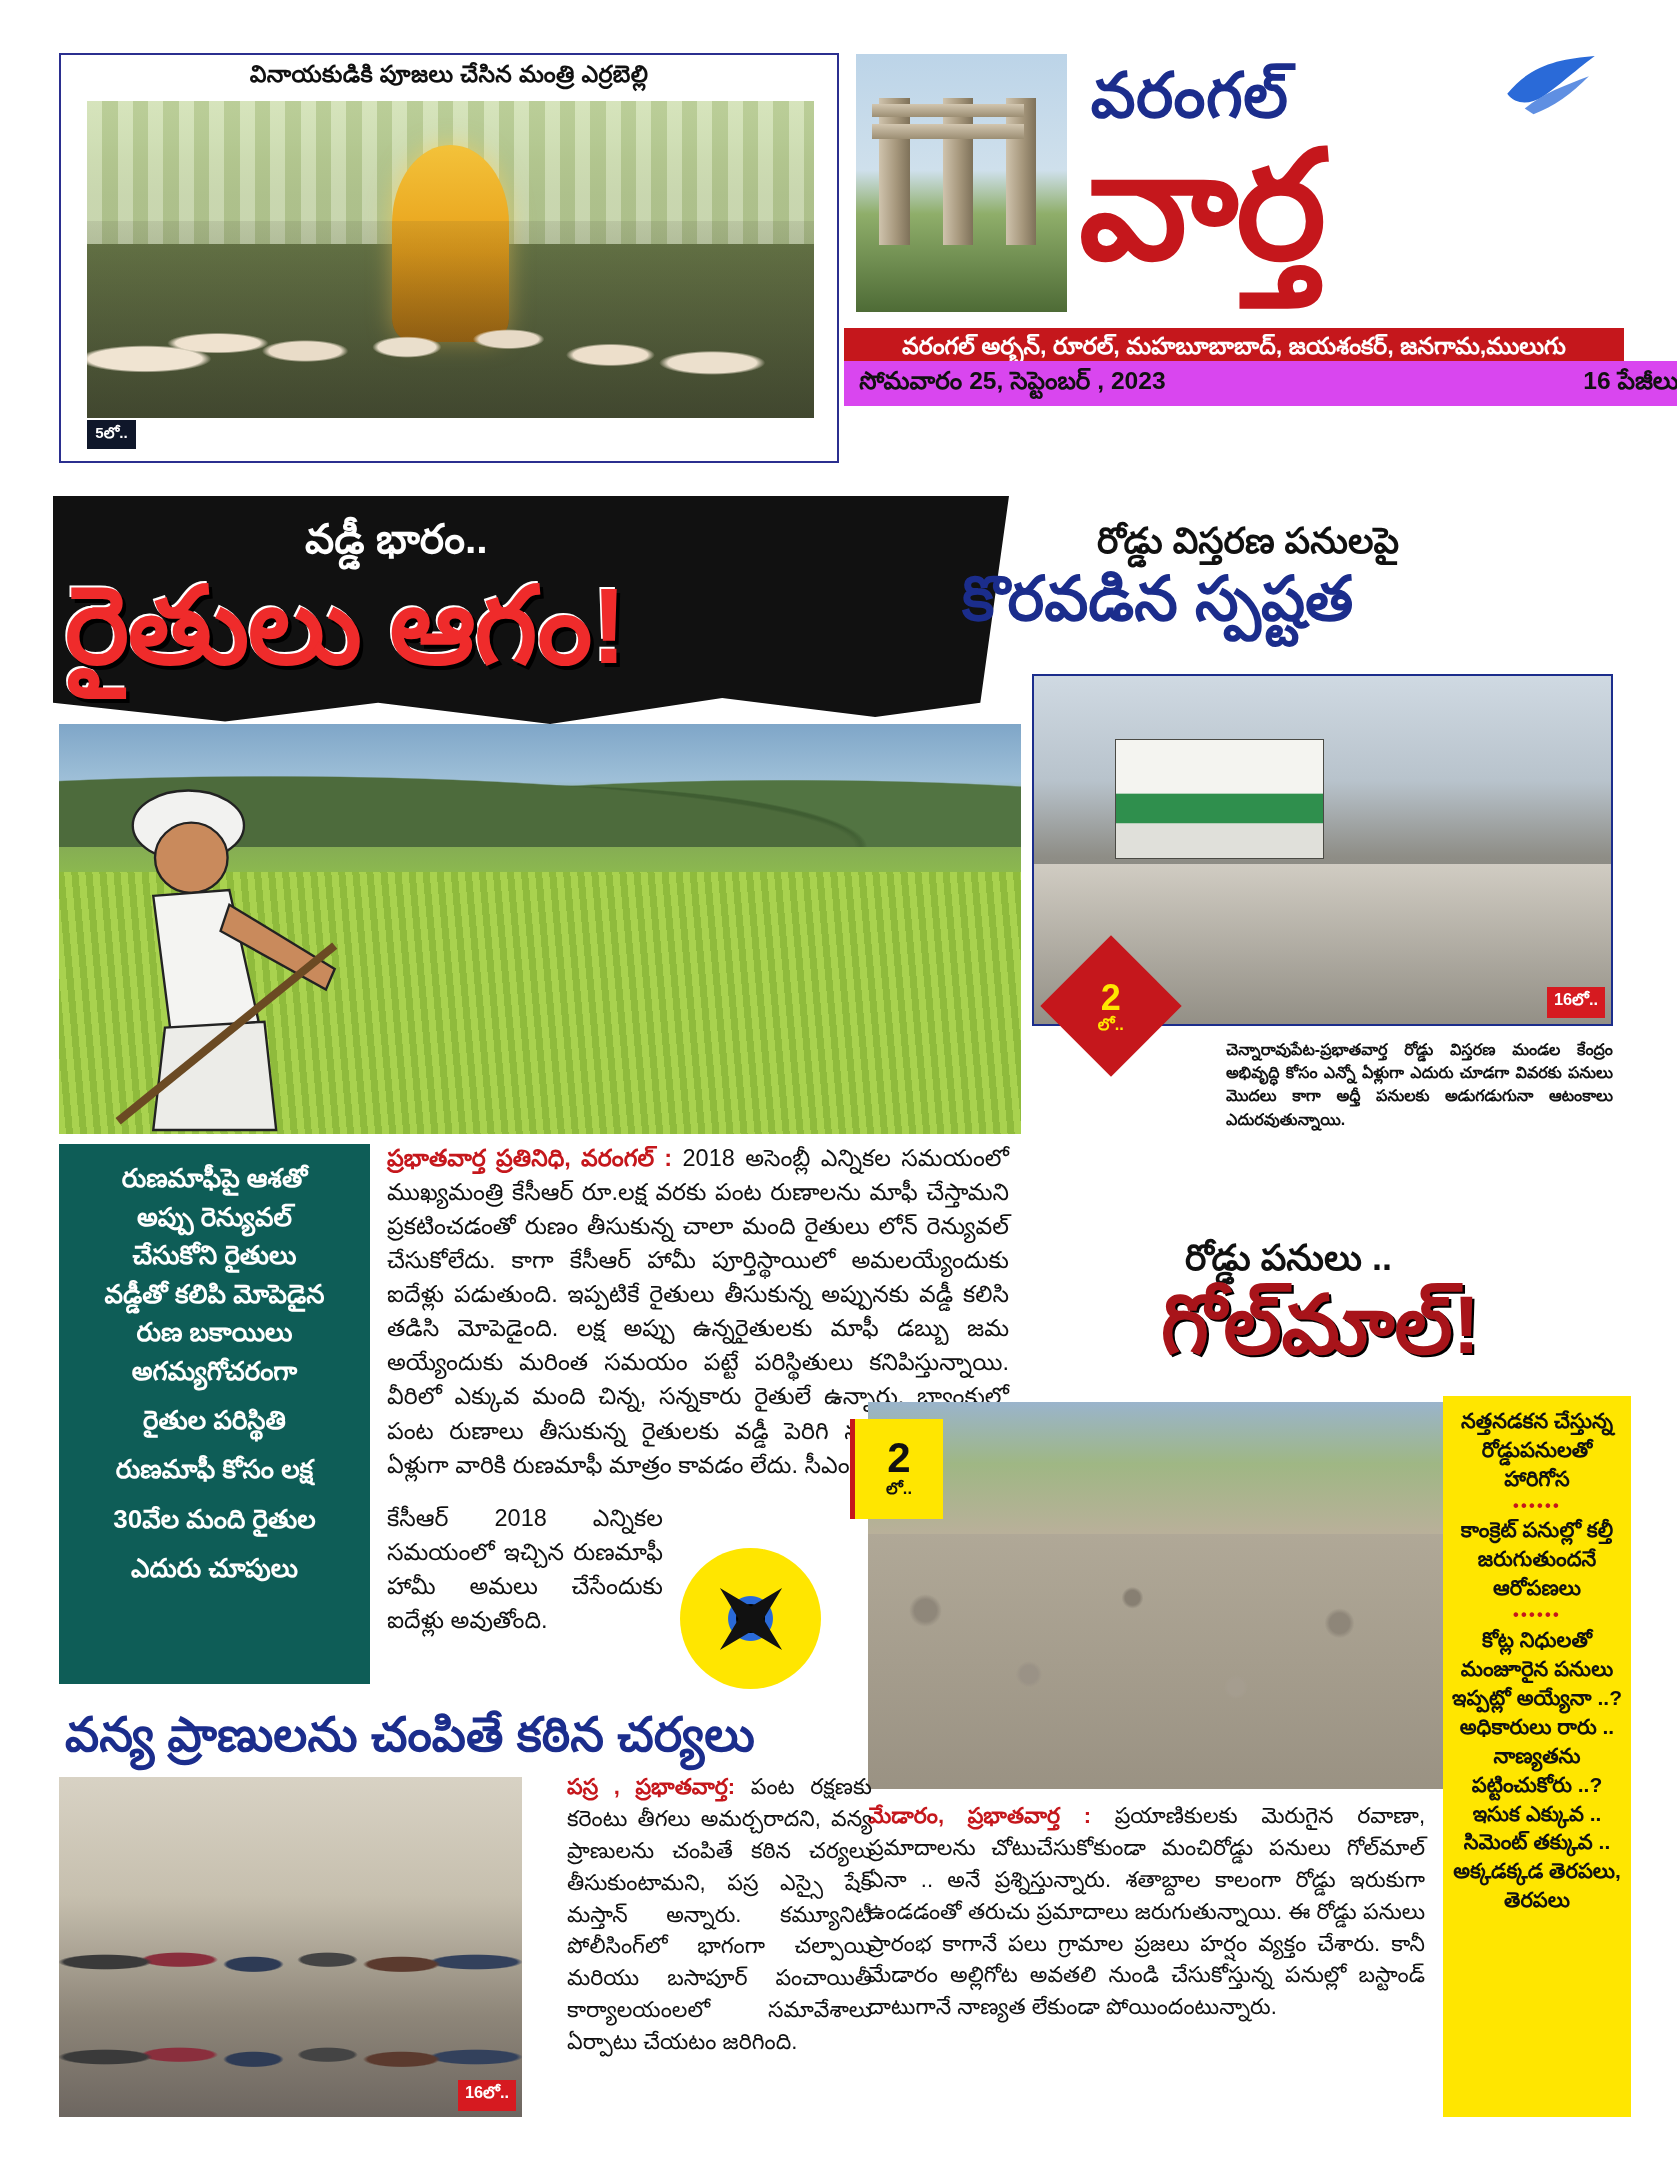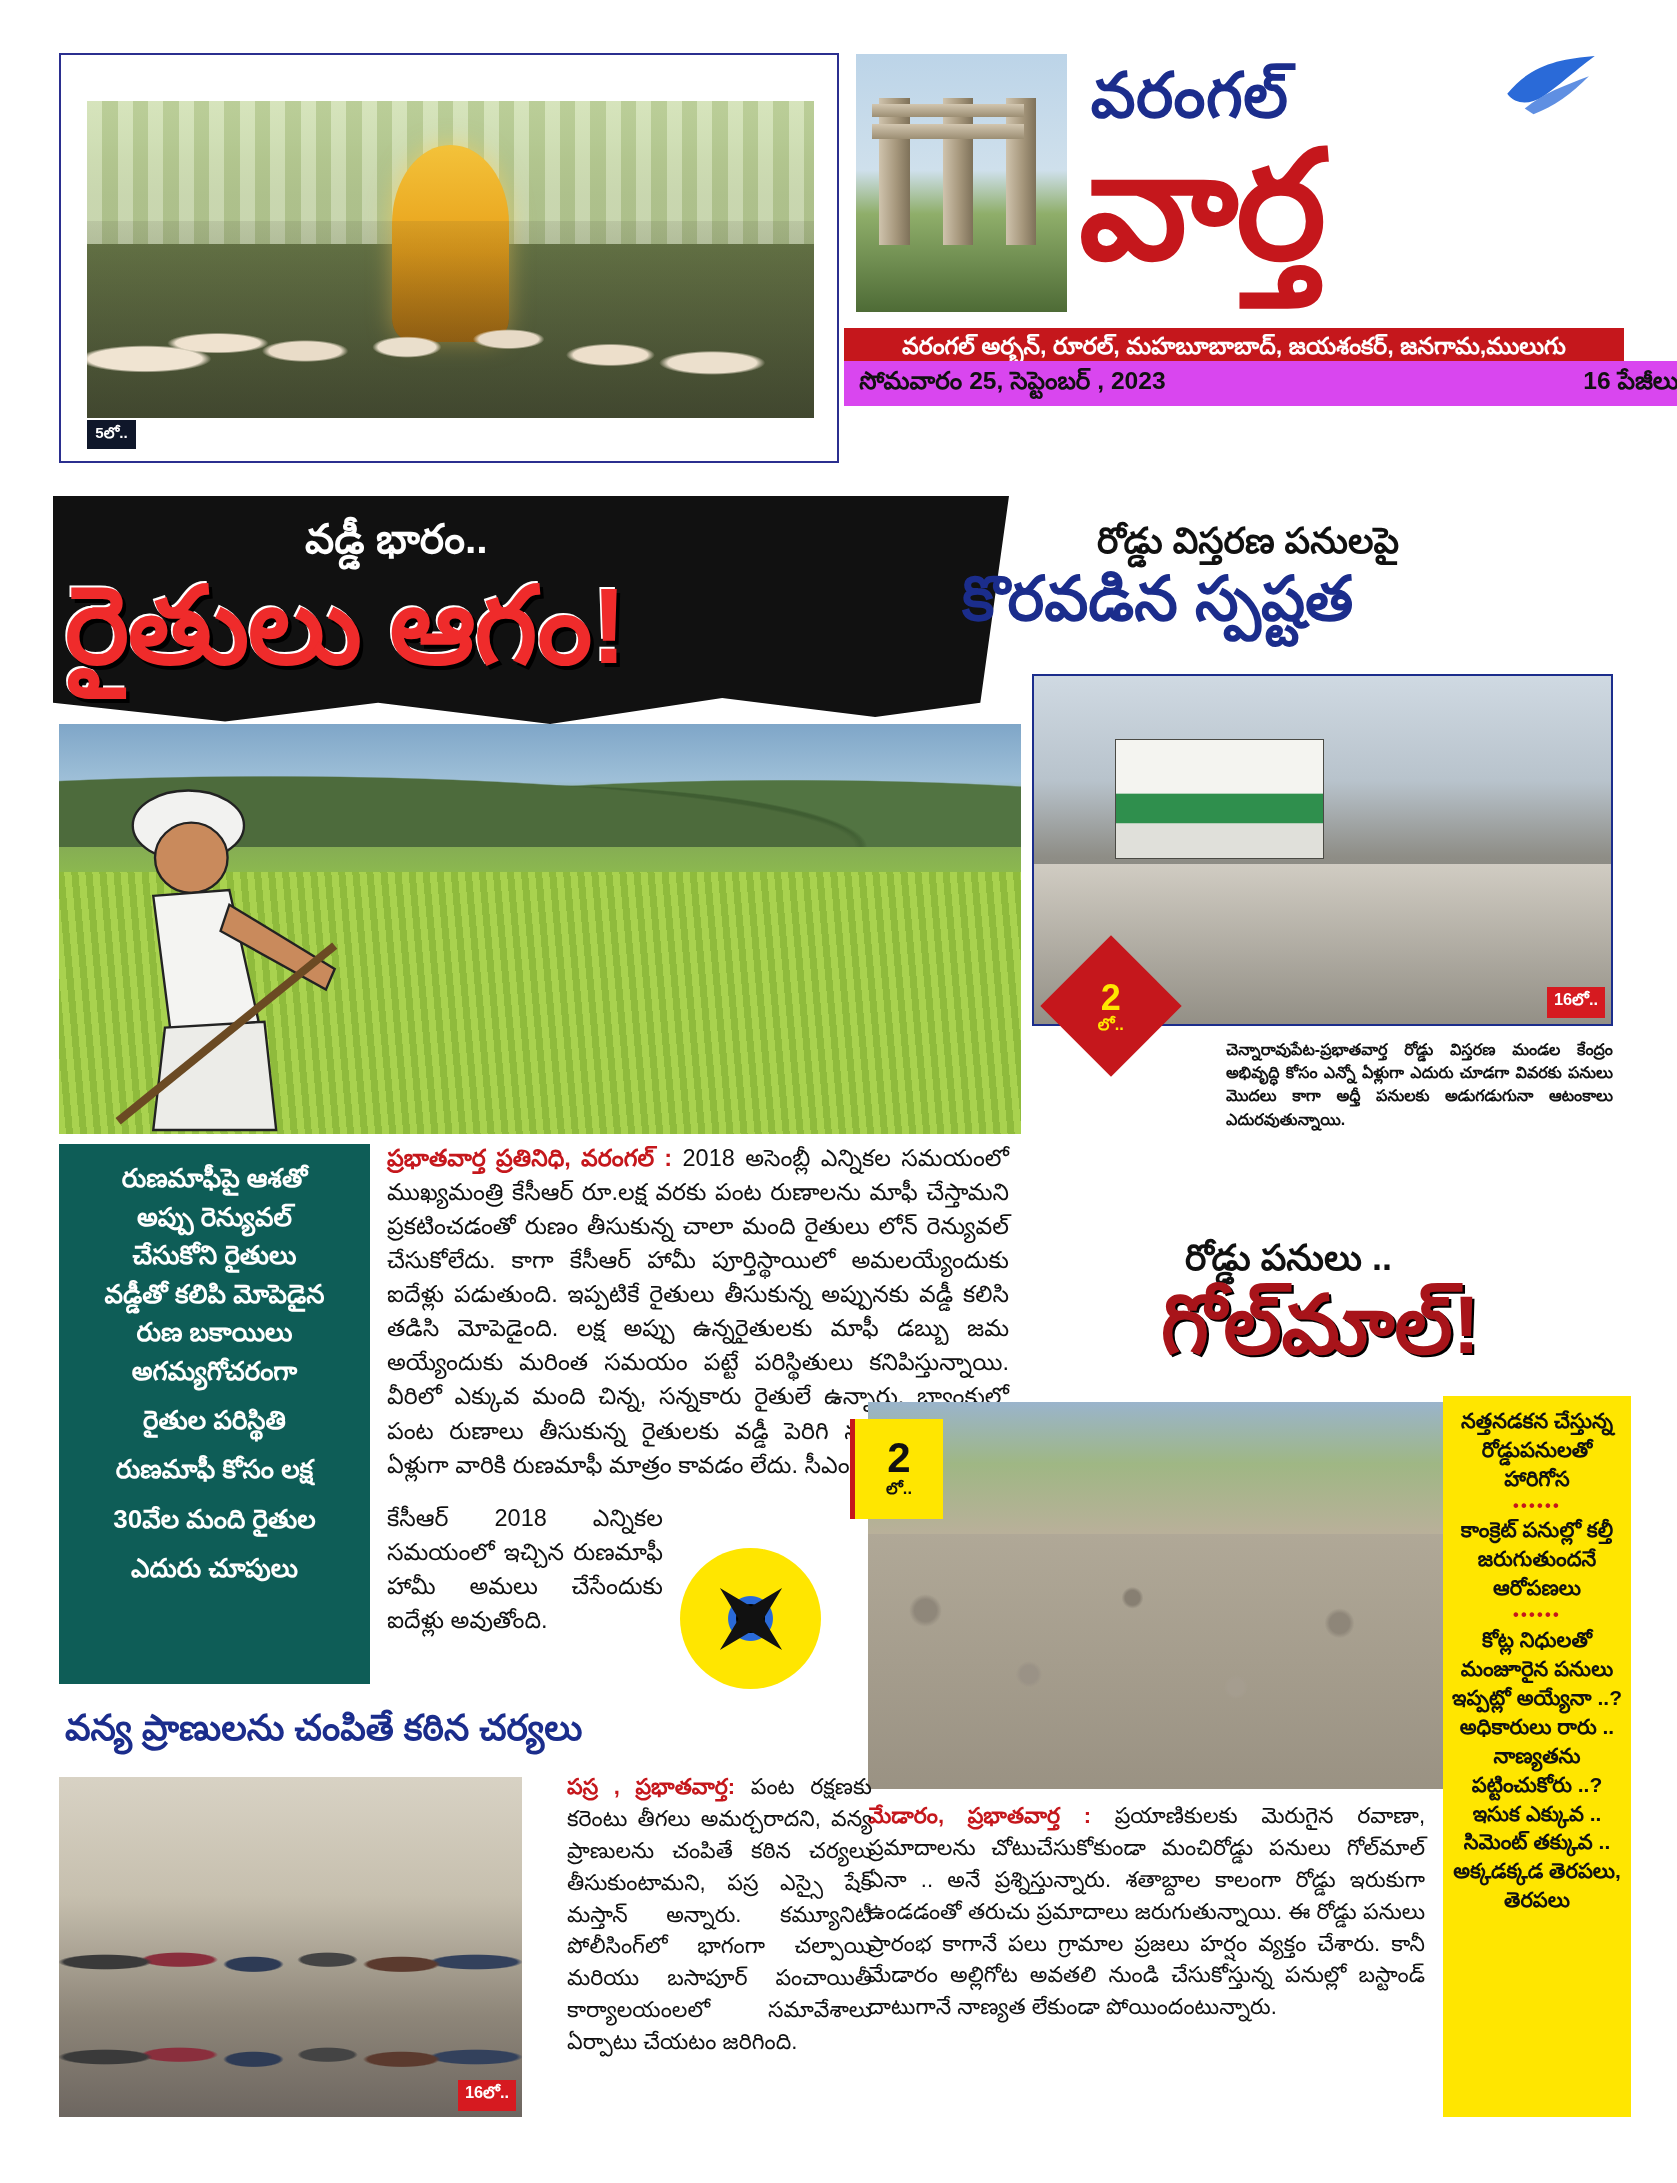--- a/index.html
+++ b/index.html
@@ -413,21 +413,21 @@
     line-height: 1.45;
     color: #111;
     text-align: justify;
   }
   .golmal-body .byline { color: #c5171c; font-weight: bold; }
 
   
   .wild-head {
     position: absolute;
     left: 65px; top: 1707px;
-    font-size: 36px;
+    font-size: 48px;
     font-weight: bold;
     color: #1b2d8c;
     white-space: nowrap;
   }
   .wild-photo {
     position: absolute;
     left: 59px; top: 1777px;
     width: 463px; height: 340px;
     background: linear-gradient(180deg, #d8d2c4 0%, #c6bfae 35%, #8e8679 70%, #6d6660 100%);
     overflow: hidden;
@@ -456,20 +456,21 @@
   .wild-body .byline { color: #c5171c; font-weight: bold; }
 </style>
 </head>
 <body>
 
 <div class="page">
 
   <div class="masthead">
 
     <div class="top-photo-box">
+      <div class="top-photo-caption">వినాయకుడికి  పూజలు చేసిన మంత్రి ఎర్రబెల్లి</div>
       <div class="top-photo-img">
         <div class="photo-curtain"></div>
         <div class="photo-idol"></div>
         <div class="photo-people"></div>
       </div>
       <div class="corner-flag">5లో..</div>
     </div>
 
     <div class="logo-wrap">
       <div class="kakatiya-arch">

